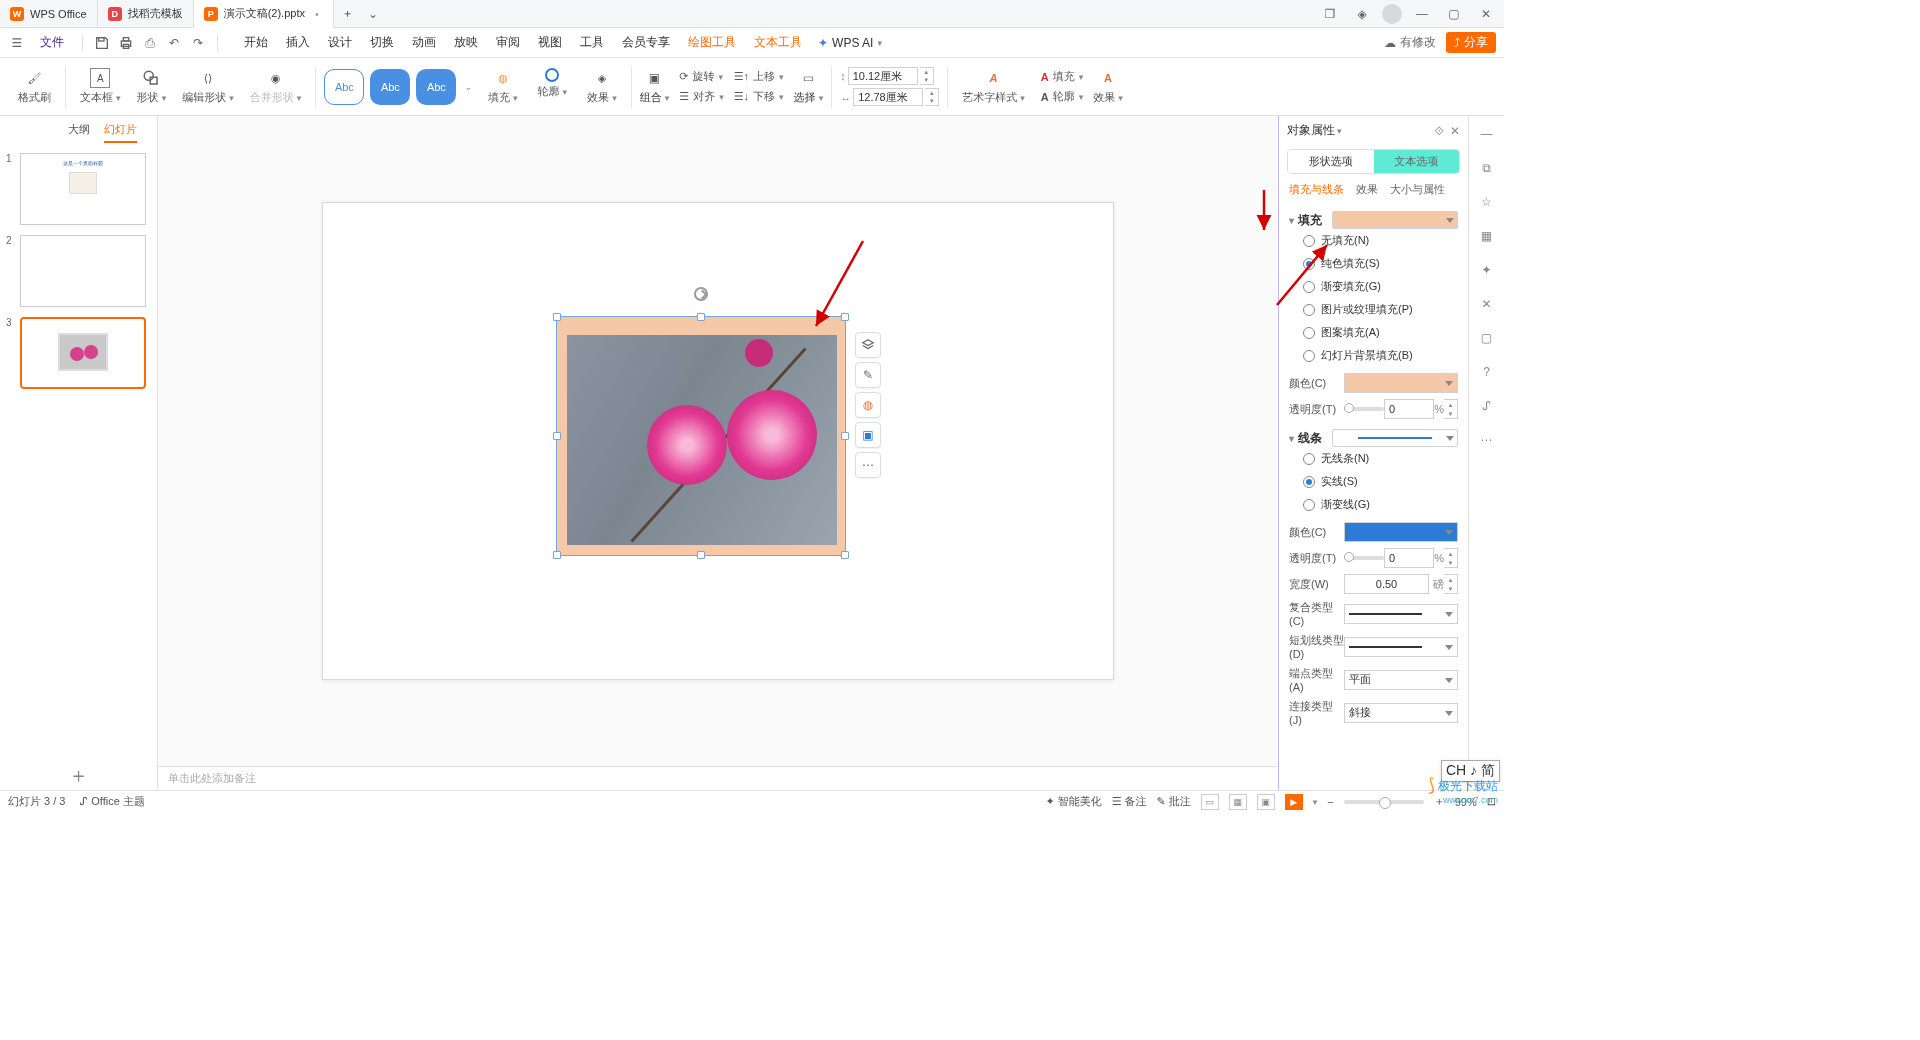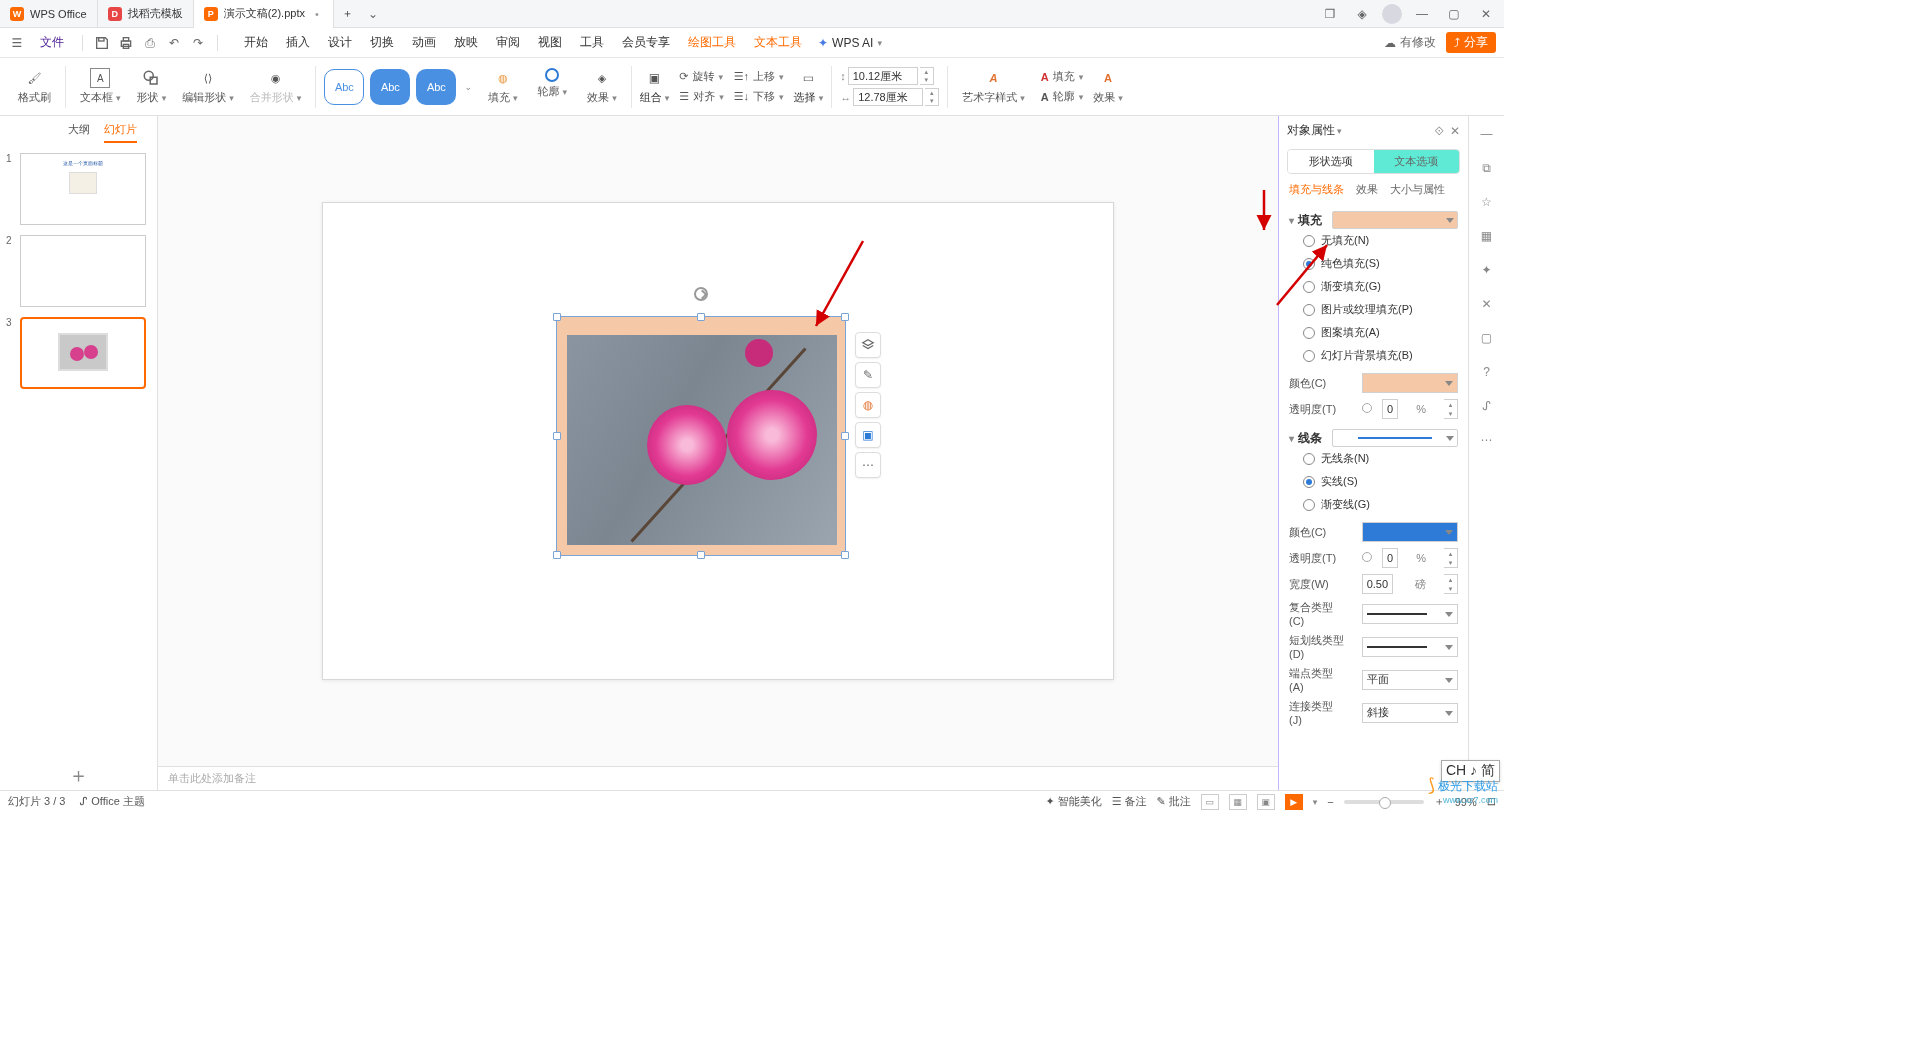--- a/index.html
+++ b/index.html
@@ -73,21 +73,21 @@
 .subtab { color:#666; cursor:pointer; }
 .subtab.active { color:#ff6a00; }
 .panel-body { flex:1; overflow:auto; padding:0 10px 10px 10px; }
 .sect { margin-top:10px; }
 .sect-hd { display:flex; align-items:center; gap:4px; font-size:12px; font-weight:bold; color:#333; }
 .color-swatch { flex:1; height:18px; border:1px solid #d0d0d0; margin-left:6px; border-radius:2px; cursor:pointer; position:relative; }
 .color-swatch::after{content:"";position:absolute;right:3px;top:6px;border-left:4px solid transparent;border-right:4px solid transparent;border-top:5px solid #888;}
 .opt { display:flex; align-items:center; gap:6px; padding:4px 0 4px 14px; font-size:11px; cursor:pointer; }
 .radio { width:12px; height:12px; border:1px solid #888; border-radius:50%; display:flex; align-items:center; justify-content:center; }
 .radio.sel::after { content:""; width:6px; height:6px; background:#2d7bd6; border-radius:50%; }
-.prop-row { display:flex; align-items:center; gap:18px; margin-top:6px; font-size:11px; }
+.prop-row { display:flex; align-items:center; gap:0; margin-top:6px; font-size:11px; }
 .prop-row label { width:55px; color:#555; }
 .prop-input { flex:1; height:20px; border:1px solid #d0d0d0; padding:0 4px; font-size:11px; display:flex; align-items:center; background:#fff; }
 .prop-select { flex:1; height:20px; border:1px solid #d0d0d0; font-size:11px; display:flex; align-items:center; padding:0 4px; background:#fff; cursor:pointer; position:relative; }
 .prop-select::after{content:"";position:absolute;right:4px;top:7px;border-left:4px solid transparent;border-right:4px solid transparent;border-top:5px solid #888;}
 .spin-btns { display:flex; flex-direction:column; width:14px; height:20px; border:1px solid #d0d0d0; border-left:none; }
 .spin-btns div{flex:1;font-size:7px;display:flex;align-items:center;justify-content:center;color:#888;cursor:pointer;}
 .side-rail { width:36px; border-left:1px solid #e0e0e0; display:flex; flex-direction:column; align-items:center; padding-top:8px; gap:14px; color:#888; }
 .rail-btn { width:20px; height:20px; cursor:pointer; display:flex;align-items:center;justify-content:center; }
 
 .statusbar { height:22px; border-top:1px solid #e0e0e0; display:flex; align-items:center; padding:0 8px; font-size:11px; color:#555; background:#fff; }

